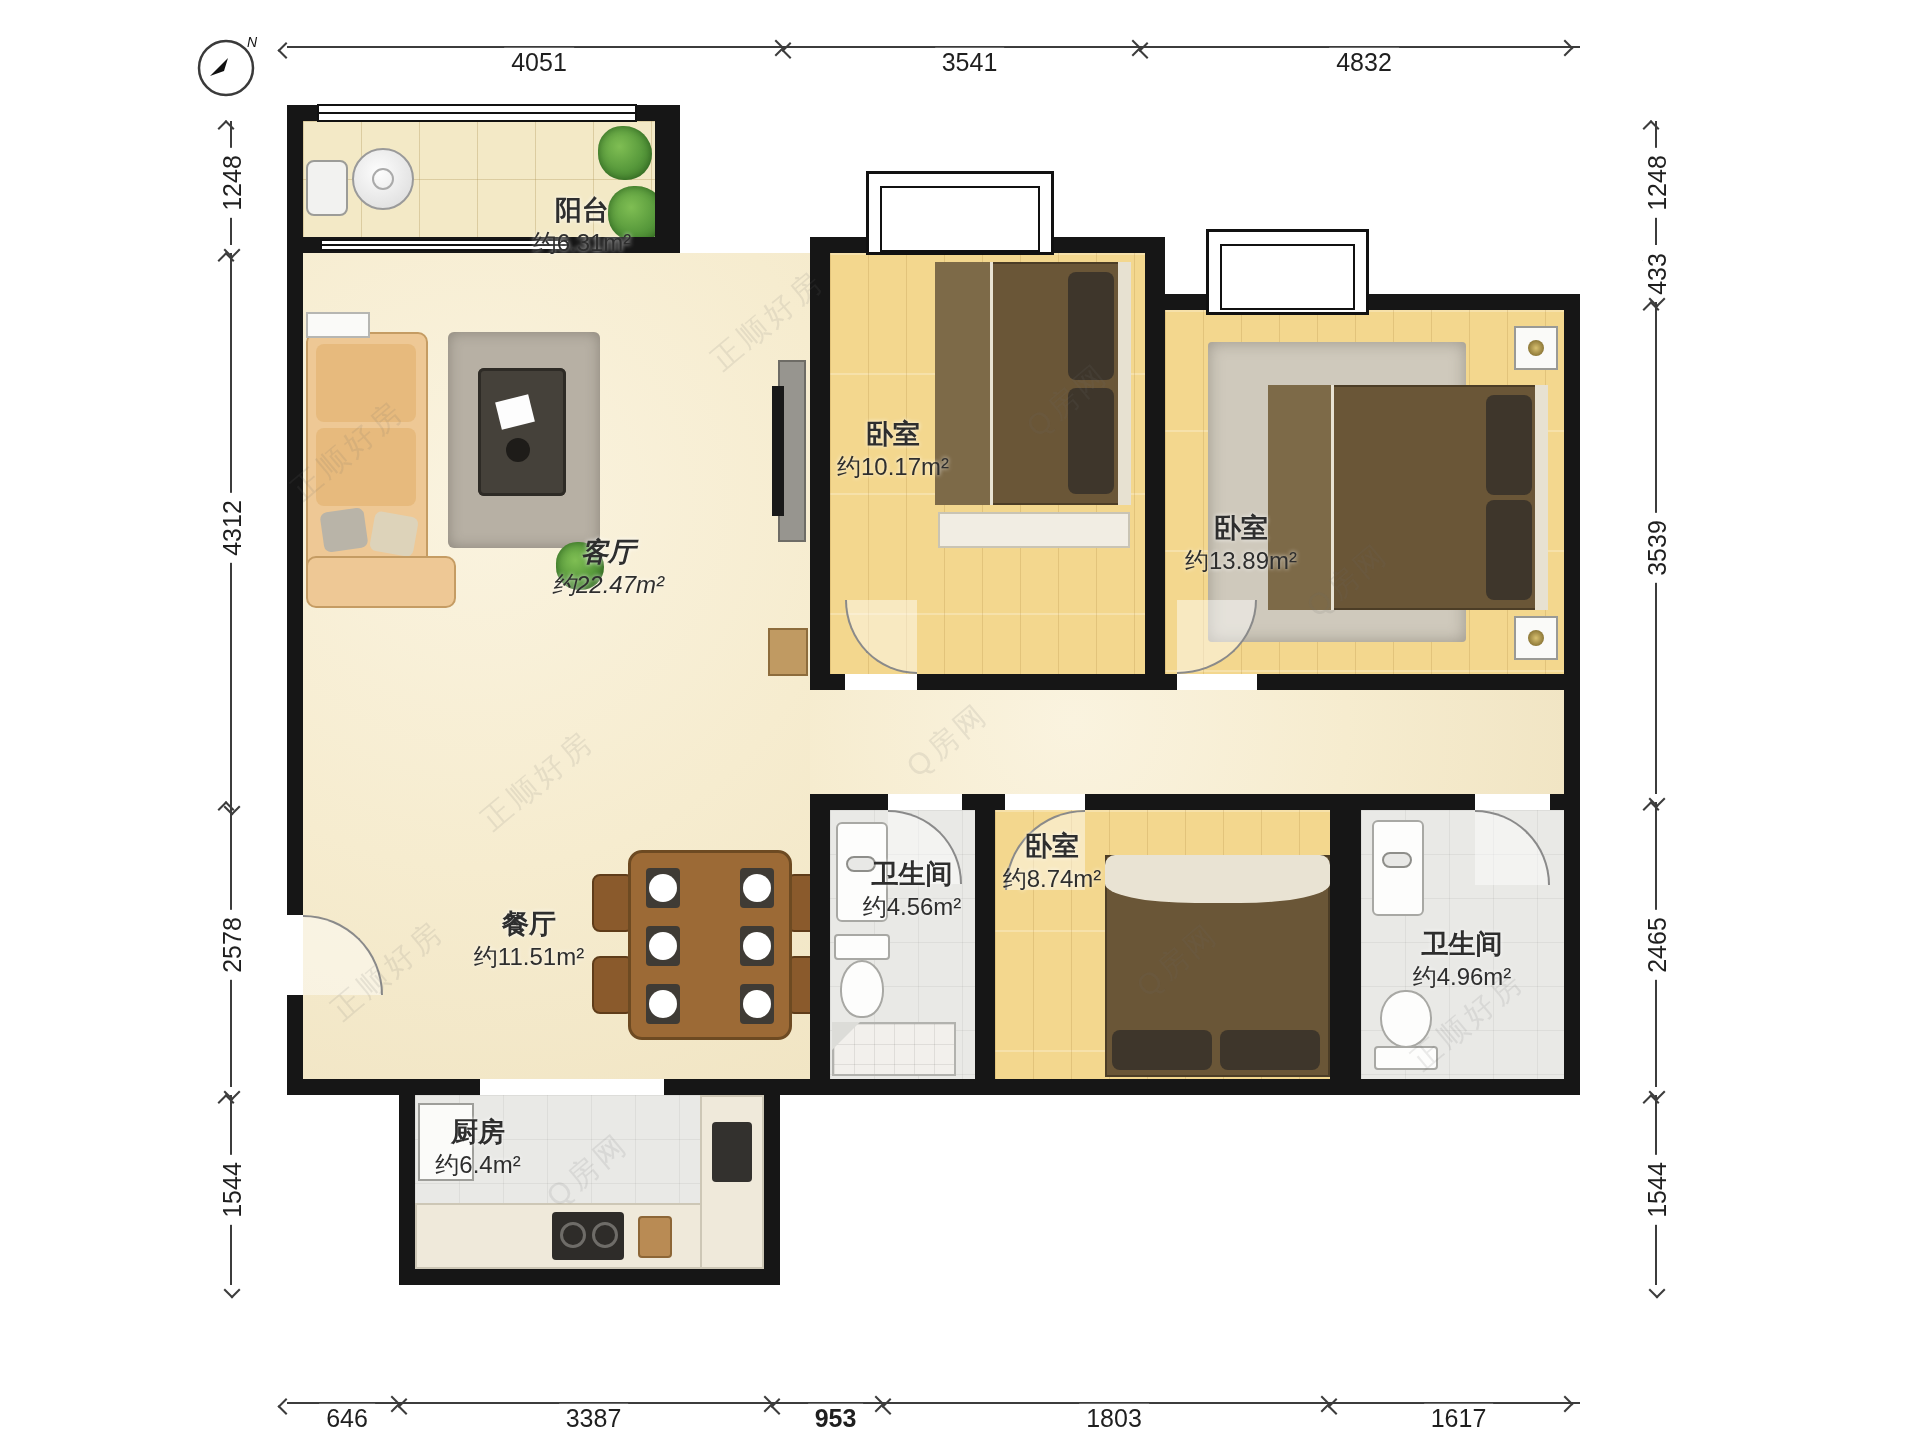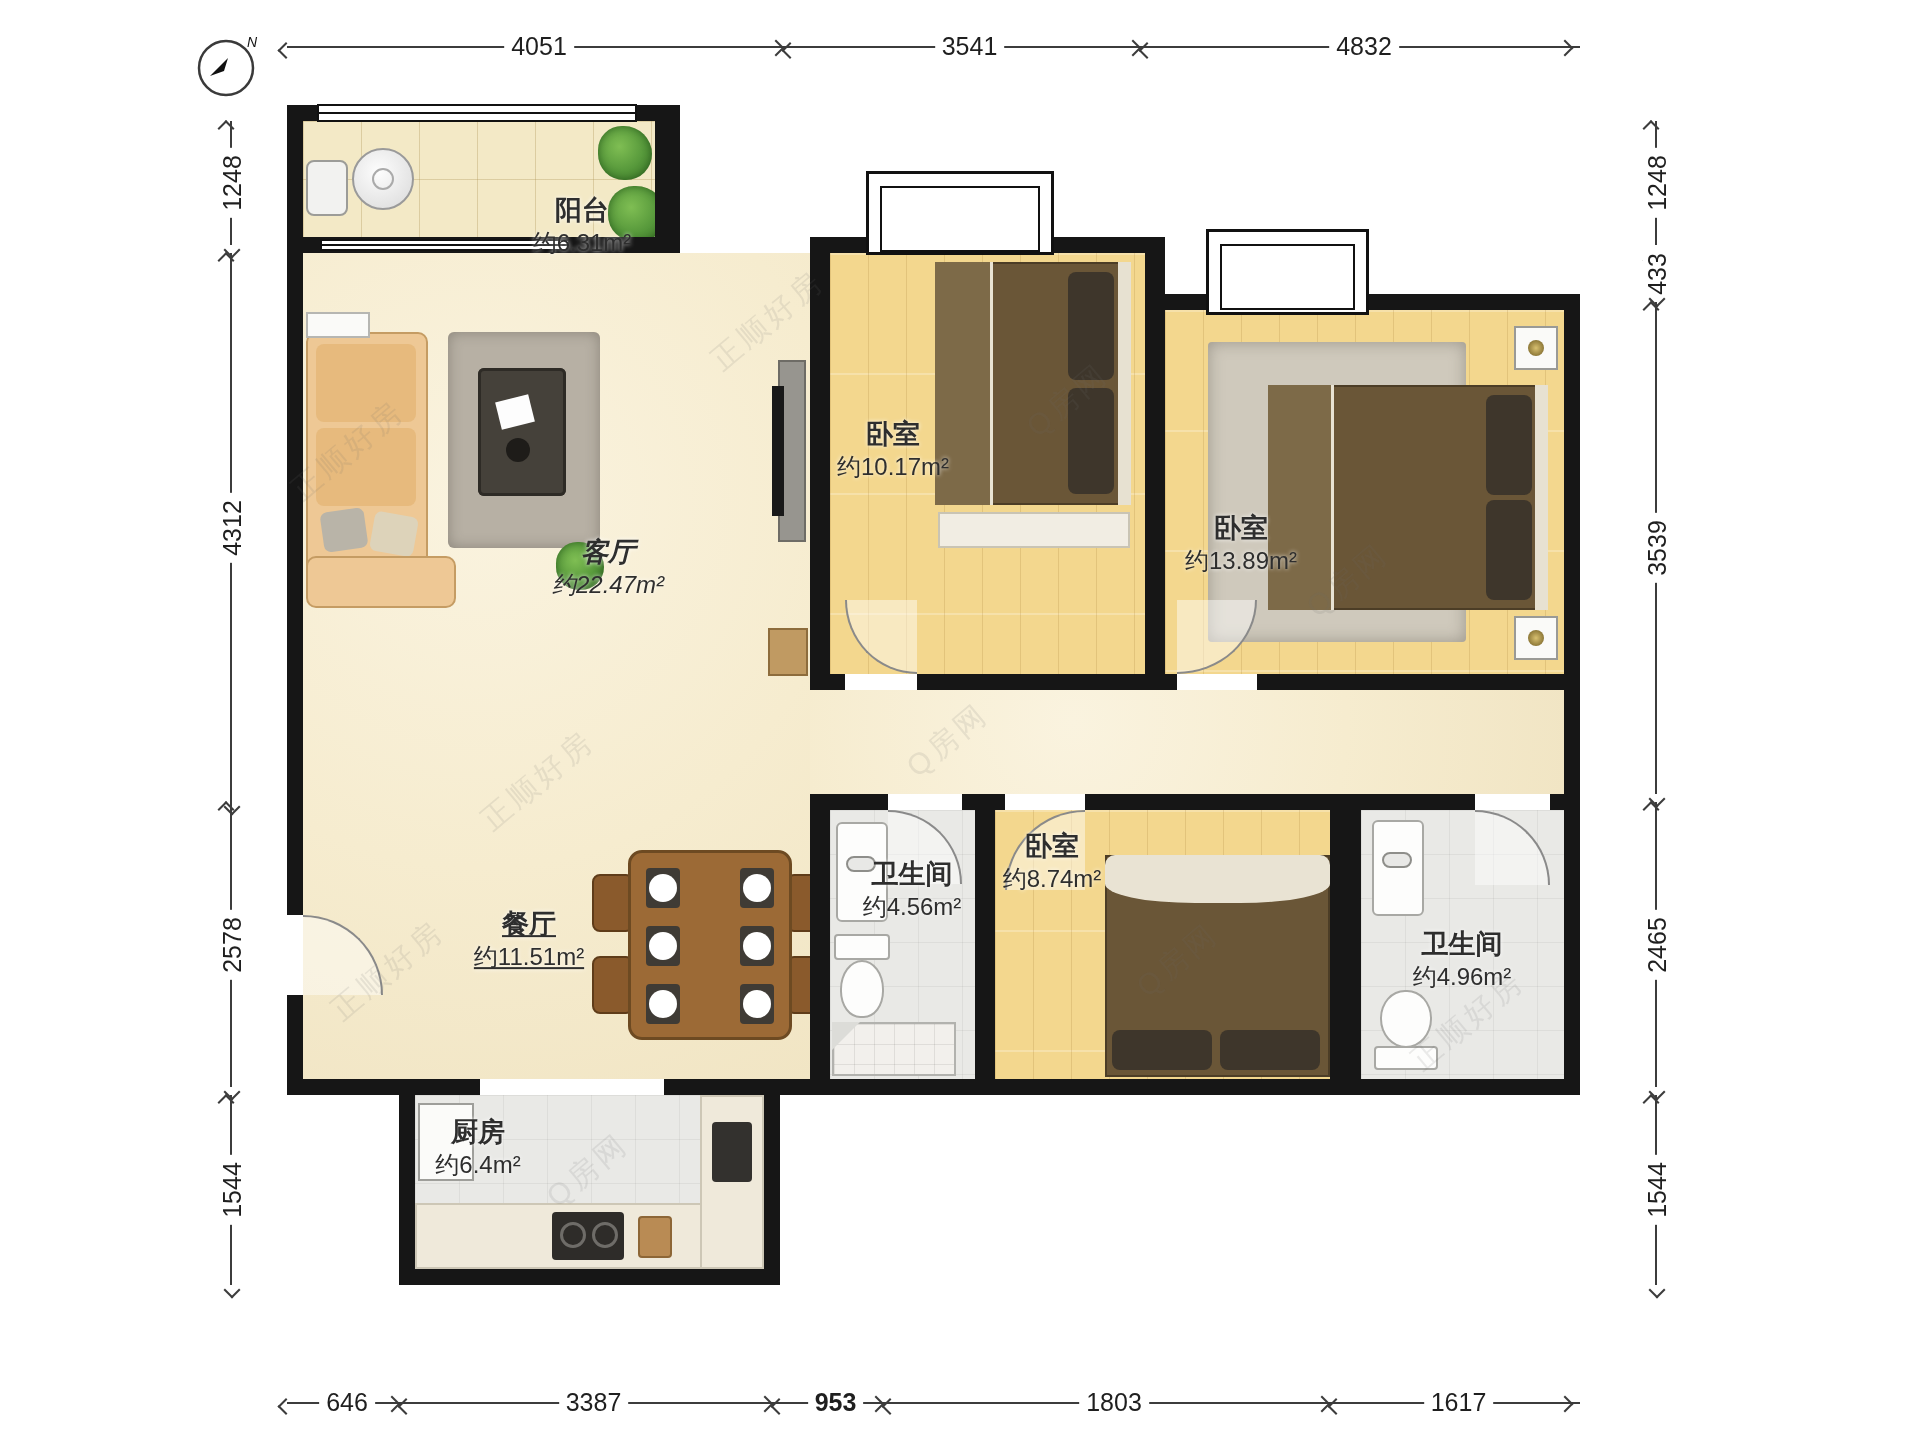--- a/index.html
+++ b/index.html
@@ -50,21 +50,21 @@
   .dh::before,.dh::after{content:"";position:absolute;top:-6px;width:10px;height:10px;
        border-left:2px solid #3c3c3c;border-bottom:2px solid #3c3c3c;}
   .dh::before{left:-1px;transform:rotate(45deg);transform-origin:left top;}
   .dh::after{right:9px;transform:rotate(225deg);}
   .dv{position:absolute;width:0;border-left:2px solid #3c3c3c;}
   .dv::before,.dv::after{content:"";position:absolute;left:-6px;width:10px;height:10px;
        border-left:2px solid #3c3c3c;border-top:2px solid #3c3c3c;}
   .dv::before{top:-1px;transform:rotate(45deg);transform-origin:left top;}
   .dv::after{bottom:-11px;transform:rotate(225deg);transform-origin:center;}
   .dl{position:absolute;background:#fff;padding:0 7px;font-size:25px;color:#1f1f1f;
-      left:50%;top:0;transform:translate(-50%,-56%);white-space:nowrap;}
+      left:50%;top:16px;transform:translate(-50%,-56%);white-space:nowrap;}
   .dv .dl{left:0;top:50%;transform:translate(-50%,-50%) rotate(-90deg);}
   
   .wm{position:absolute;transform:rotate(-40deg);color:rgba(110,110,110,.13);
       font-size:30px;letter-spacing:4px;white-space:nowrap;}
 </style>
 </head>
 <body>
 
 <div id="stage">
 
@@ -244,21 +244,21 @@
     <div class="ra">约4.56m²</div>
   </div>
   <div class="lbl" style="left:1052px;top:862px;">
     <div class="rn">卧室</div>
     <div class="ra">约8.74m²</div>
   </div>
   <div class="lbl" style="left:1462px;top:960px;">
     <div class="rn">卫生间</div>
     <div class="ra">约4.96m²</div>
   </div>
-  <div class="lbl" style="left:529px;top:940px;text-decoration:underline;">
+  <div class="lbl" style="left:529px;top:940px;">
     <div class="rn">餐厅</div>
     <div class="ra">约11.51m²</div>
   </div>
   <div class="lbl" style="left:478px;top:1148px;">
     <div class="rn">厨房</div>
     <div class="ra">约6.4m²</div>
   </div>
 
   <div class="dh" style="left:287px;top:46px;width:504px;">
     <span class="dl">4051</span>

